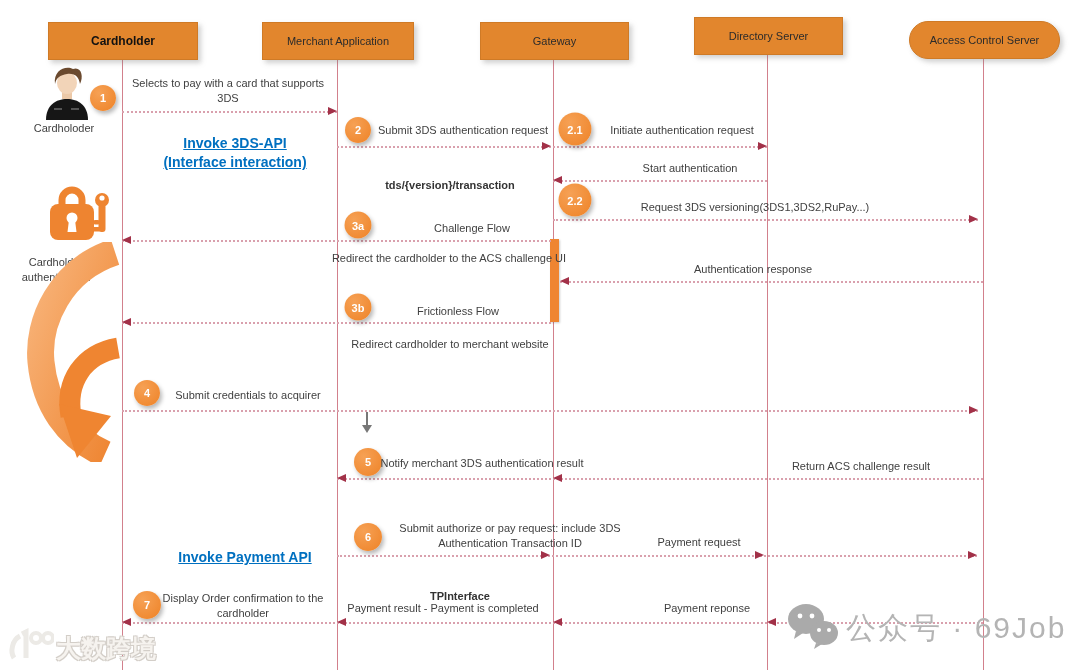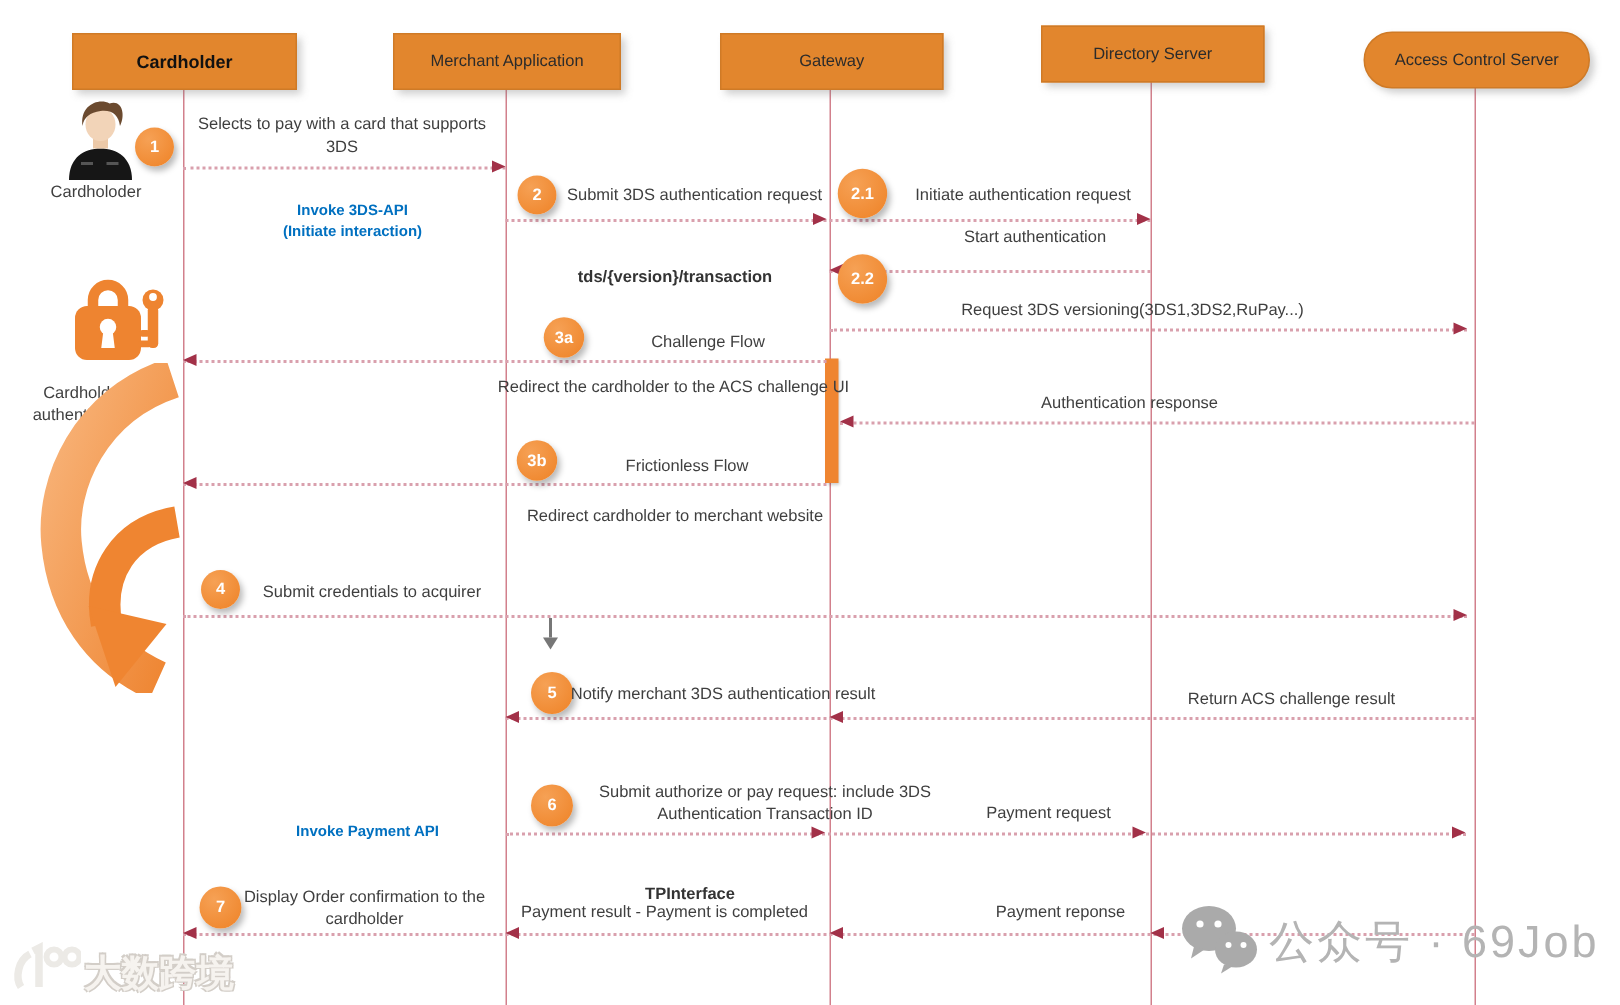--- a/index.html
+++ b/index.html
@@ -11,21 +11,21 @@
         justify-content:center;font-size:11px;color:#2b2b2b;}
   .abox.bold{font-weight:bold;font-size:12px;color:#111;}
   .msg{position:absolute;height:0;border-top:2px dotted #d9a0ad;}
   .ah{position:absolute;width:0;height:0;border-top:4px solid transparent;border-bottom:4px solid transparent;}
   .ah.r{border-left:9px solid #a23148;}
   .ah.l{border-right:9px solid #a23148;}
   .lbl{position:absolute;font-size:11px;line-height:1.35;text-align:center;
        transform:translateX(-50%);white-space:nowrap;color:#3f3f3f;}
   .lbl.wrap{white-space:normal;}
   .b{font-weight:bold;color:#333;margin-top:28px;}
-  .blue{color:#0070c0;font-weight:bold;font-size:10px;}
+  .blue{color:#0070c0;font-weight:bold;font-size:14px;text-decoration:underline;}
   .circ{position:absolute;border-radius:50%;color:#fff;font-weight:bold;font-size:11px;
         display:flex;align-items:center;justify-content:center;transform:translate(-50%,-50%);
         background:radial-gradient(circle at 35% 30%,#f6a155,#ee8226);
         box-shadow:2px 3px 4px rgba(0,0,0,.28);}
   .act{position:absolute;background:#ef8531;box-shadow:1px 1px 2px rgba(0,0,0,.2);}
   .wm-right{position:absolute;font-size:30px;color:#b4b4b4;letter-spacing:2px;}
   .wm-left{position:absolute;font-size:25px;font-weight:bold;color:#f6f3ef;
            text-shadow:1px 1px 0 #d3cec8,-1px -1px 0 #d3cec8,1px -1px 0 #d3cec8,-1px 1px 0 #d3cec8;}
   .vline{position:absolute;width:2px;background:#777;}
 </style>
@@ -123,37 +123,37 @@
   <div class="ah l" style="left:337px;top:618px;"></div>
   <div class="ah l" style="left:553px;top:618px;"></div>
   <div class="ah l" style="left:767px;top:618px;"></div>
 
   <div class="vline" style="left:366px;top:412px;height:13px;"></div>
   <div class="ah" style="left:362px;top:425px;border-left:5px solid transparent;border-right:5px solid transparent;border-top:8px solid #777;border-bottom:none;"></div>
 
   <div class="circ" style="left:103px;top:98px;width:26px;height:26px;">1</div>
   <div class="circ" style="left:358px;top:130px;width:26px;height:26px;">2</div>
   <div class="circ" style="left:575px;top:129px;width:33px;height:33px;">2.1</div>
-  <div class="circ" style="left:575px;top:186px;width:33px;height:33px;">2.2</div>
-  <div class="circ" style="left:376px;top:225px;width:27px;height:27px;">3a</div>
+  <div class="circ" style="left:575px;top:200px;width:33px;height:33px;">2.2</div>
+  <div class="circ" style="left:358px;top:225px;width:27px;height:27px;">3a</div>
   <div class="circ" style="left:358px;top:307px;width:27px;height:27px;">3b</div>
   <div class="circ" style="left:147px;top:393px;width:26px;height:26px;">4</div>
   <div class="circ" style="left:368px;top:462px;width:28px;height:28px;">5</div>
   <div class="circ" style="left:368px;top:537px;width:28px;height:28px;">6</div>
   <div class="circ" style="left:147px;top:605px;width:28px;height:28px;">7</div>
 
   <div class="lbl wrap" style="left:228px;top:76px;width:210px;">Selects to pay with a card that supports 3DS</div>
   <div class="lbl" style="left:463px;top:123px;">Submit 3DS authentication request</div>
   <div class="lbl b" style="left:450px;top:150px;">tds/{version}/transaction</div>
   <div class="lbl blue" style="left:235px;top:134px;">
     <span style="display:block;">Invoke 3DS-API</span>
-    <span style="display:block;">(Initiate interaction)</span>
+    <span style="display:block;">(Interface interaction)</span>
   </div>
   <div class="lbl" style="left:682px;top:123px;">Initiate authentication request</div>
-  <div class="lbl" style="left:690px;top:151px;text-align:center;">Start authentication</div>
+  <div class="lbl" style="left:690px;top:161px;text-align:center;">Start authentication</div>
   <div class="lbl" style="left:755px;top:200px;">Request 3DS versioning(3DS1,3DS2,RuPay...)</div>
   <div class="lbl" style="left:753px;top:262px;">Authentication response</div>
   <div class="lbl" style="left:472px;top:221px;">Challenge Flow</div>
   <div class="lbl" style="left:449px;top:251px;">Redirect the cardholder to the ACS challenge UI</div>
   <div class="lbl" style="left:458px;top:304px;">Frictionless Flow</div>
   <div class="lbl" style="left:450px;top:337px;">Redirect cardholder to merchant website</div>
   <div class="lbl" style="left:248px;top:388px;">Submit credentials to acquirer</div>
   <div class="lbl" style="left:482px;top:456px;">Notify merchant 3DS authentication result</div>
   <div class="lbl" style="left:861px;top:459px;">Return ACS challenge result</div>
   <div class="lbl wrap" style="left:510px;top:521px;width:280px;">Submit authorize or pay request: include 3DS Authentication Transaction ID</div>

